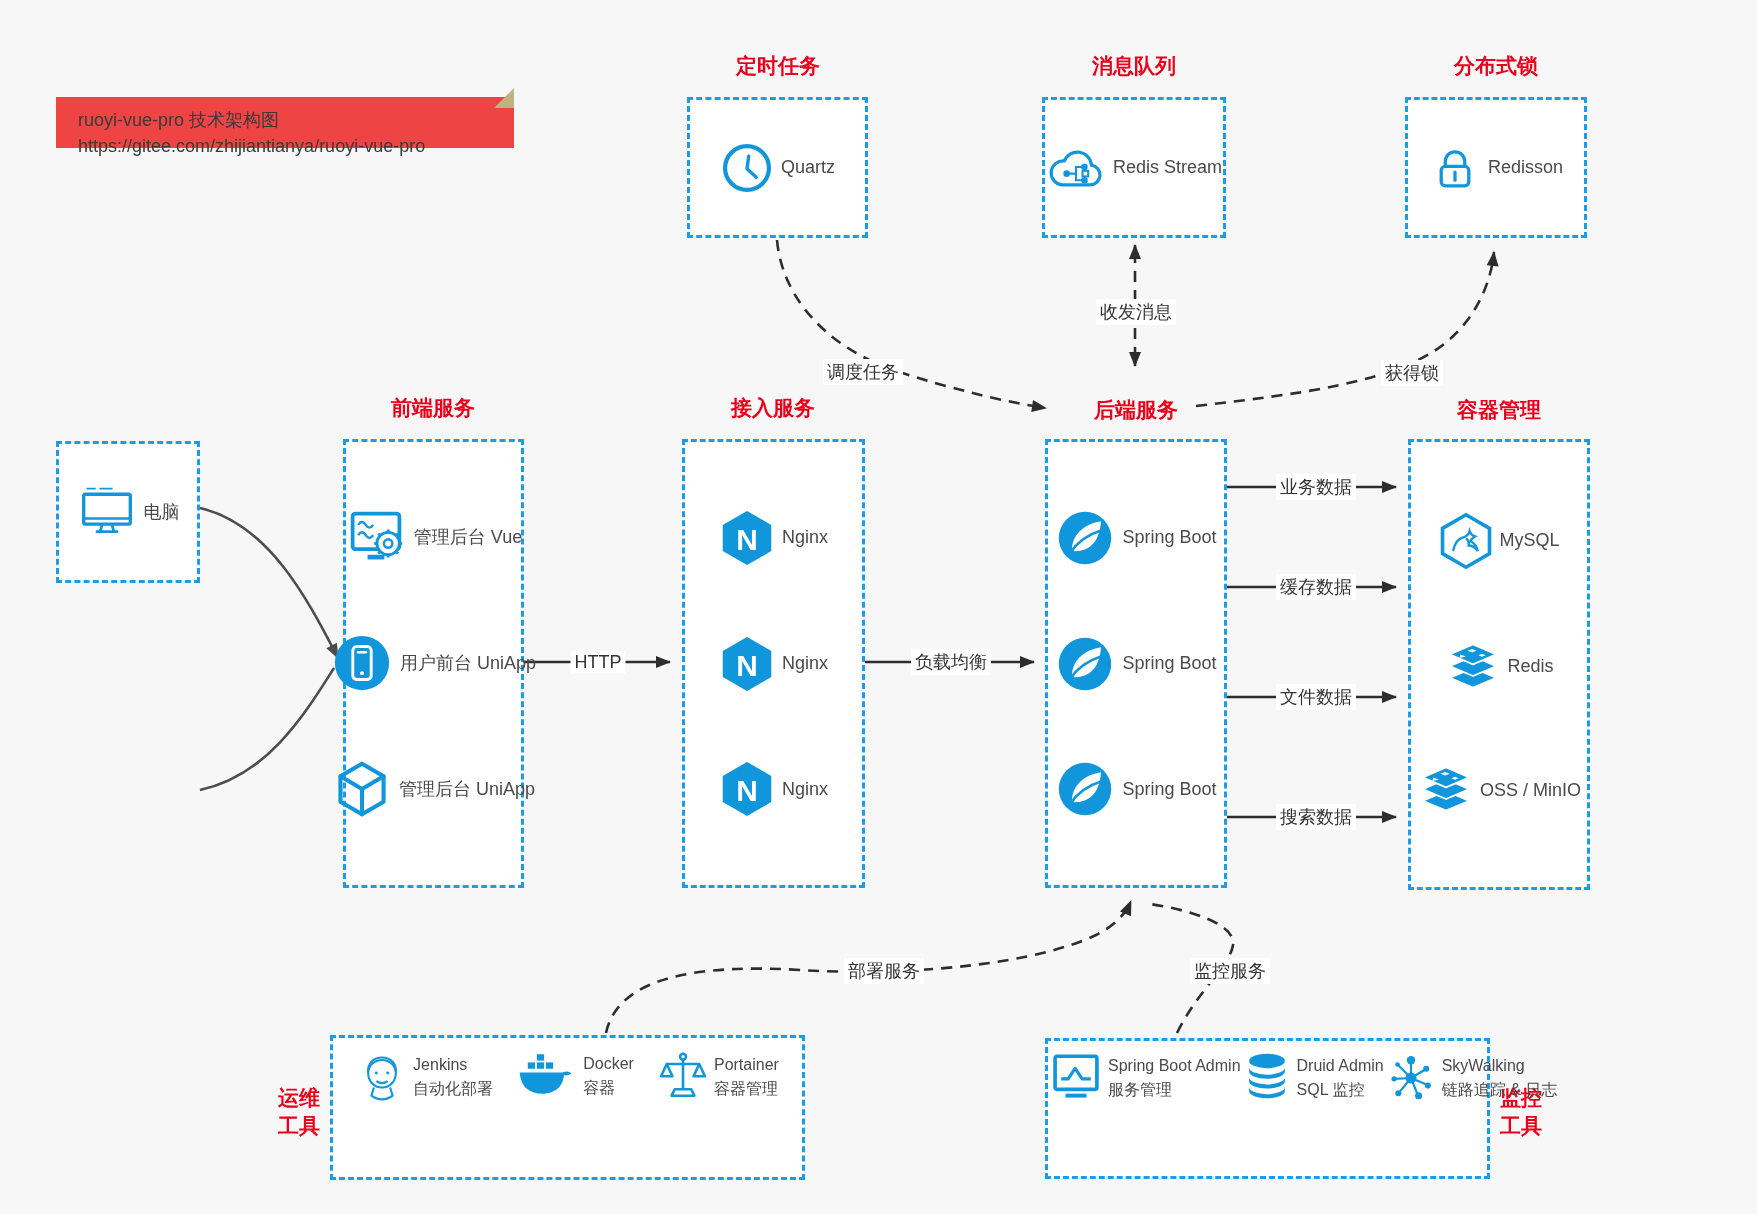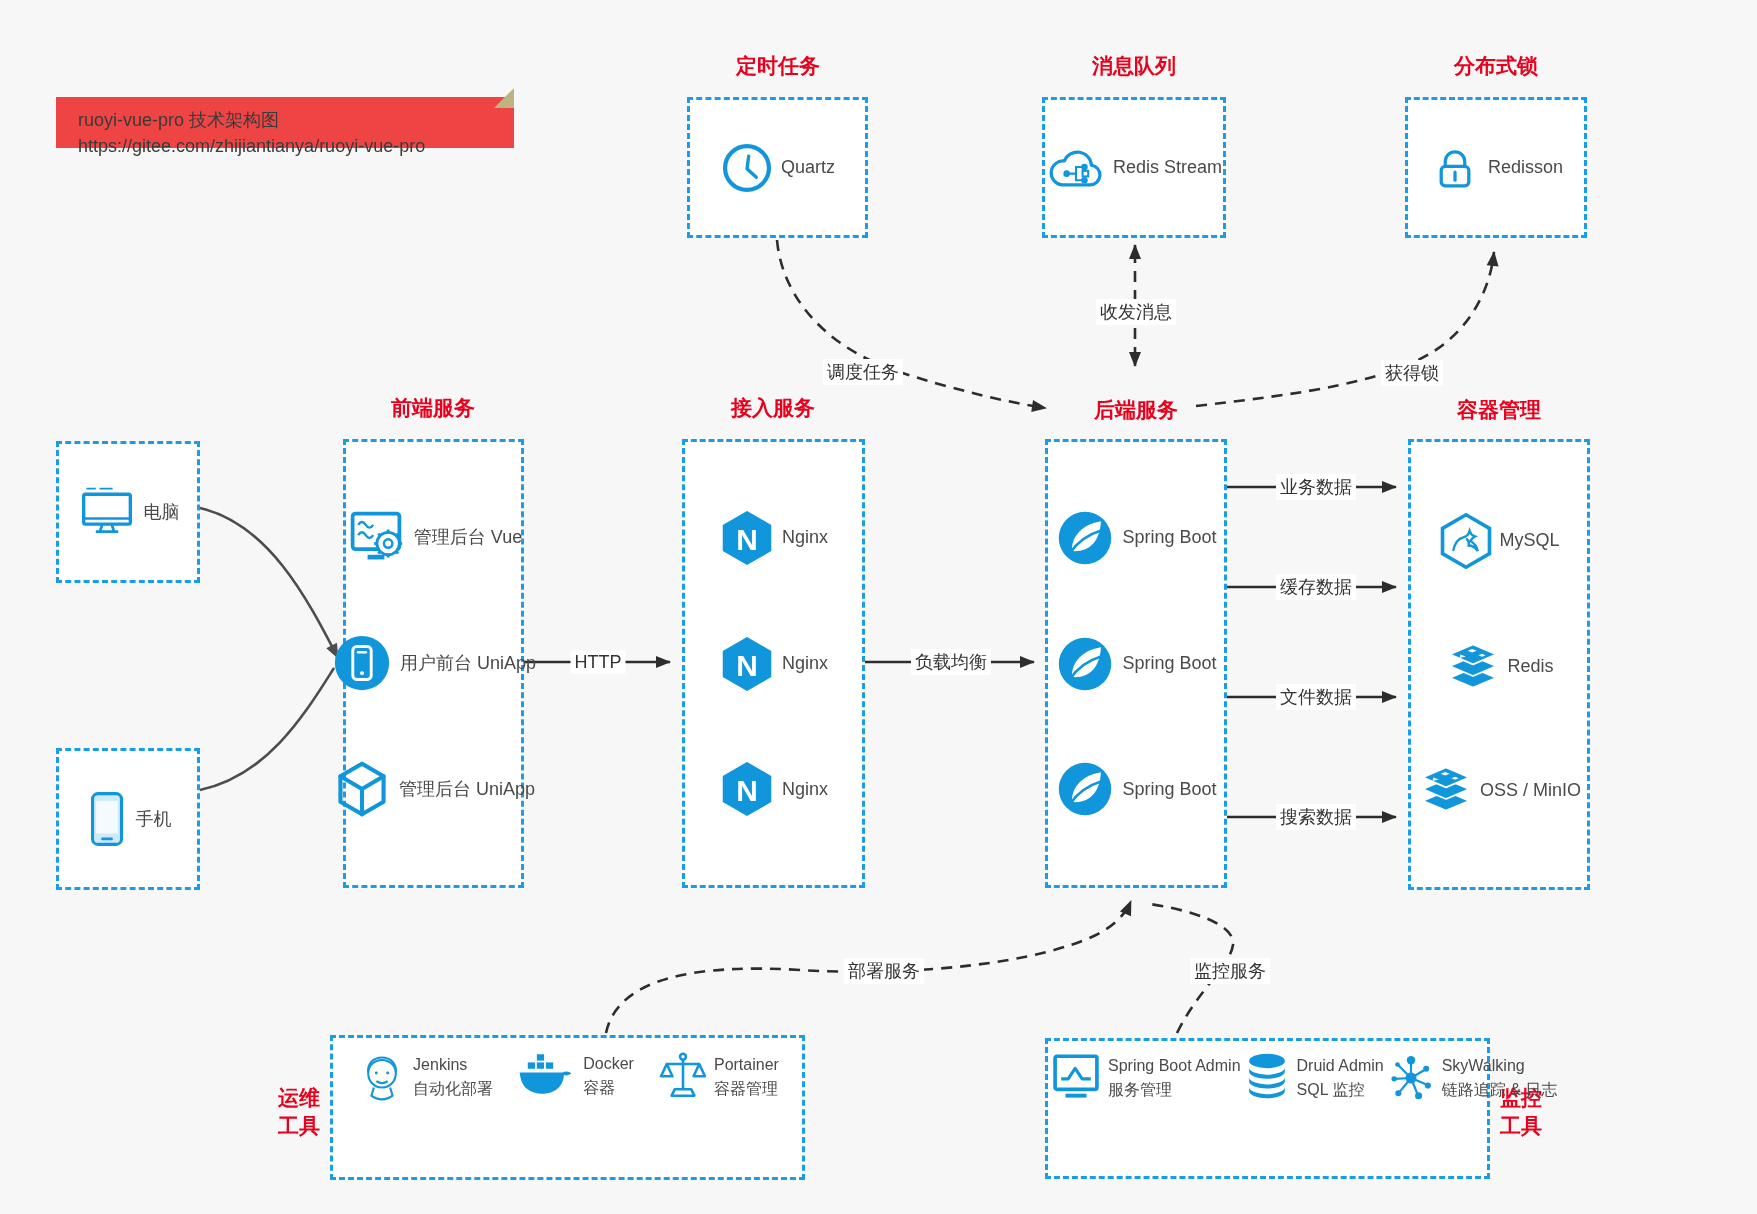--- a/index.html
+++ b/index.html
@@ -138,32 +138,20 @@
       <svg width="52" height="52" viewBox="0 0 64 64">
             <path d="M20 30 v-6 a12 12 0 0 1 24 0 v6" fill="none" stroke="#1296db" stroke-width="4"></path>
             <rect x="15" y="30" width="34" height="24" rx="5" fill="none" stroke="#1296db" stroke-width="4"></rect>
             <line x1="32" y1="37" x2="32" y2="47" stroke="#1296db" stroke-width="4" stroke-linecap="round"></line>
           </svg>
       <div class="node-label">Redisson</div>
     </div>
       </div>
   </div>
 
-  <div class="box" style="left:56px;top:748px;width:144px;height:142px">
-    <div class="vcenter">
-        <div class="node">
-      <svg width="44" height="58" viewBox="0 0 48 64">
-            <rect x="8" y="4" width="32" height="56" rx="6" fill="#cde9fa" stroke="#1296db" stroke-width="3.4"></rect>
-            <rect x="12" y="12" width="24" height="36" fill="#f4fafe"></rect>
-            <line x1="19" y1="54" x2="29" y2="54" stroke="#1296db" stroke-width="3" stroke-linecap="round"></line>
-          </svg>
-      <div class="node-label">手机</div>
-    </div>
-      </div>
-  </div>
 
   <div class="box" style="left:343px;top:439px;width:181px;height:449px">
     <div class="vcol">
       <div class="node">
         <svg width="62" height="58" viewBox="0 0 66 62">
             <g fill="none" stroke="#1296db">
               <rect x="8" y="6" width="50" height="38" rx="3" stroke-width="4"></rect>
               <path d="M14 18 q4-6 8 0 t8 0 M14 29 q4-6 8 0 t8 0" stroke-width="2.6"></path>
             </g>
             <rect x="24" y="50" width="18" height="5" fill="#1296db"></rect>

